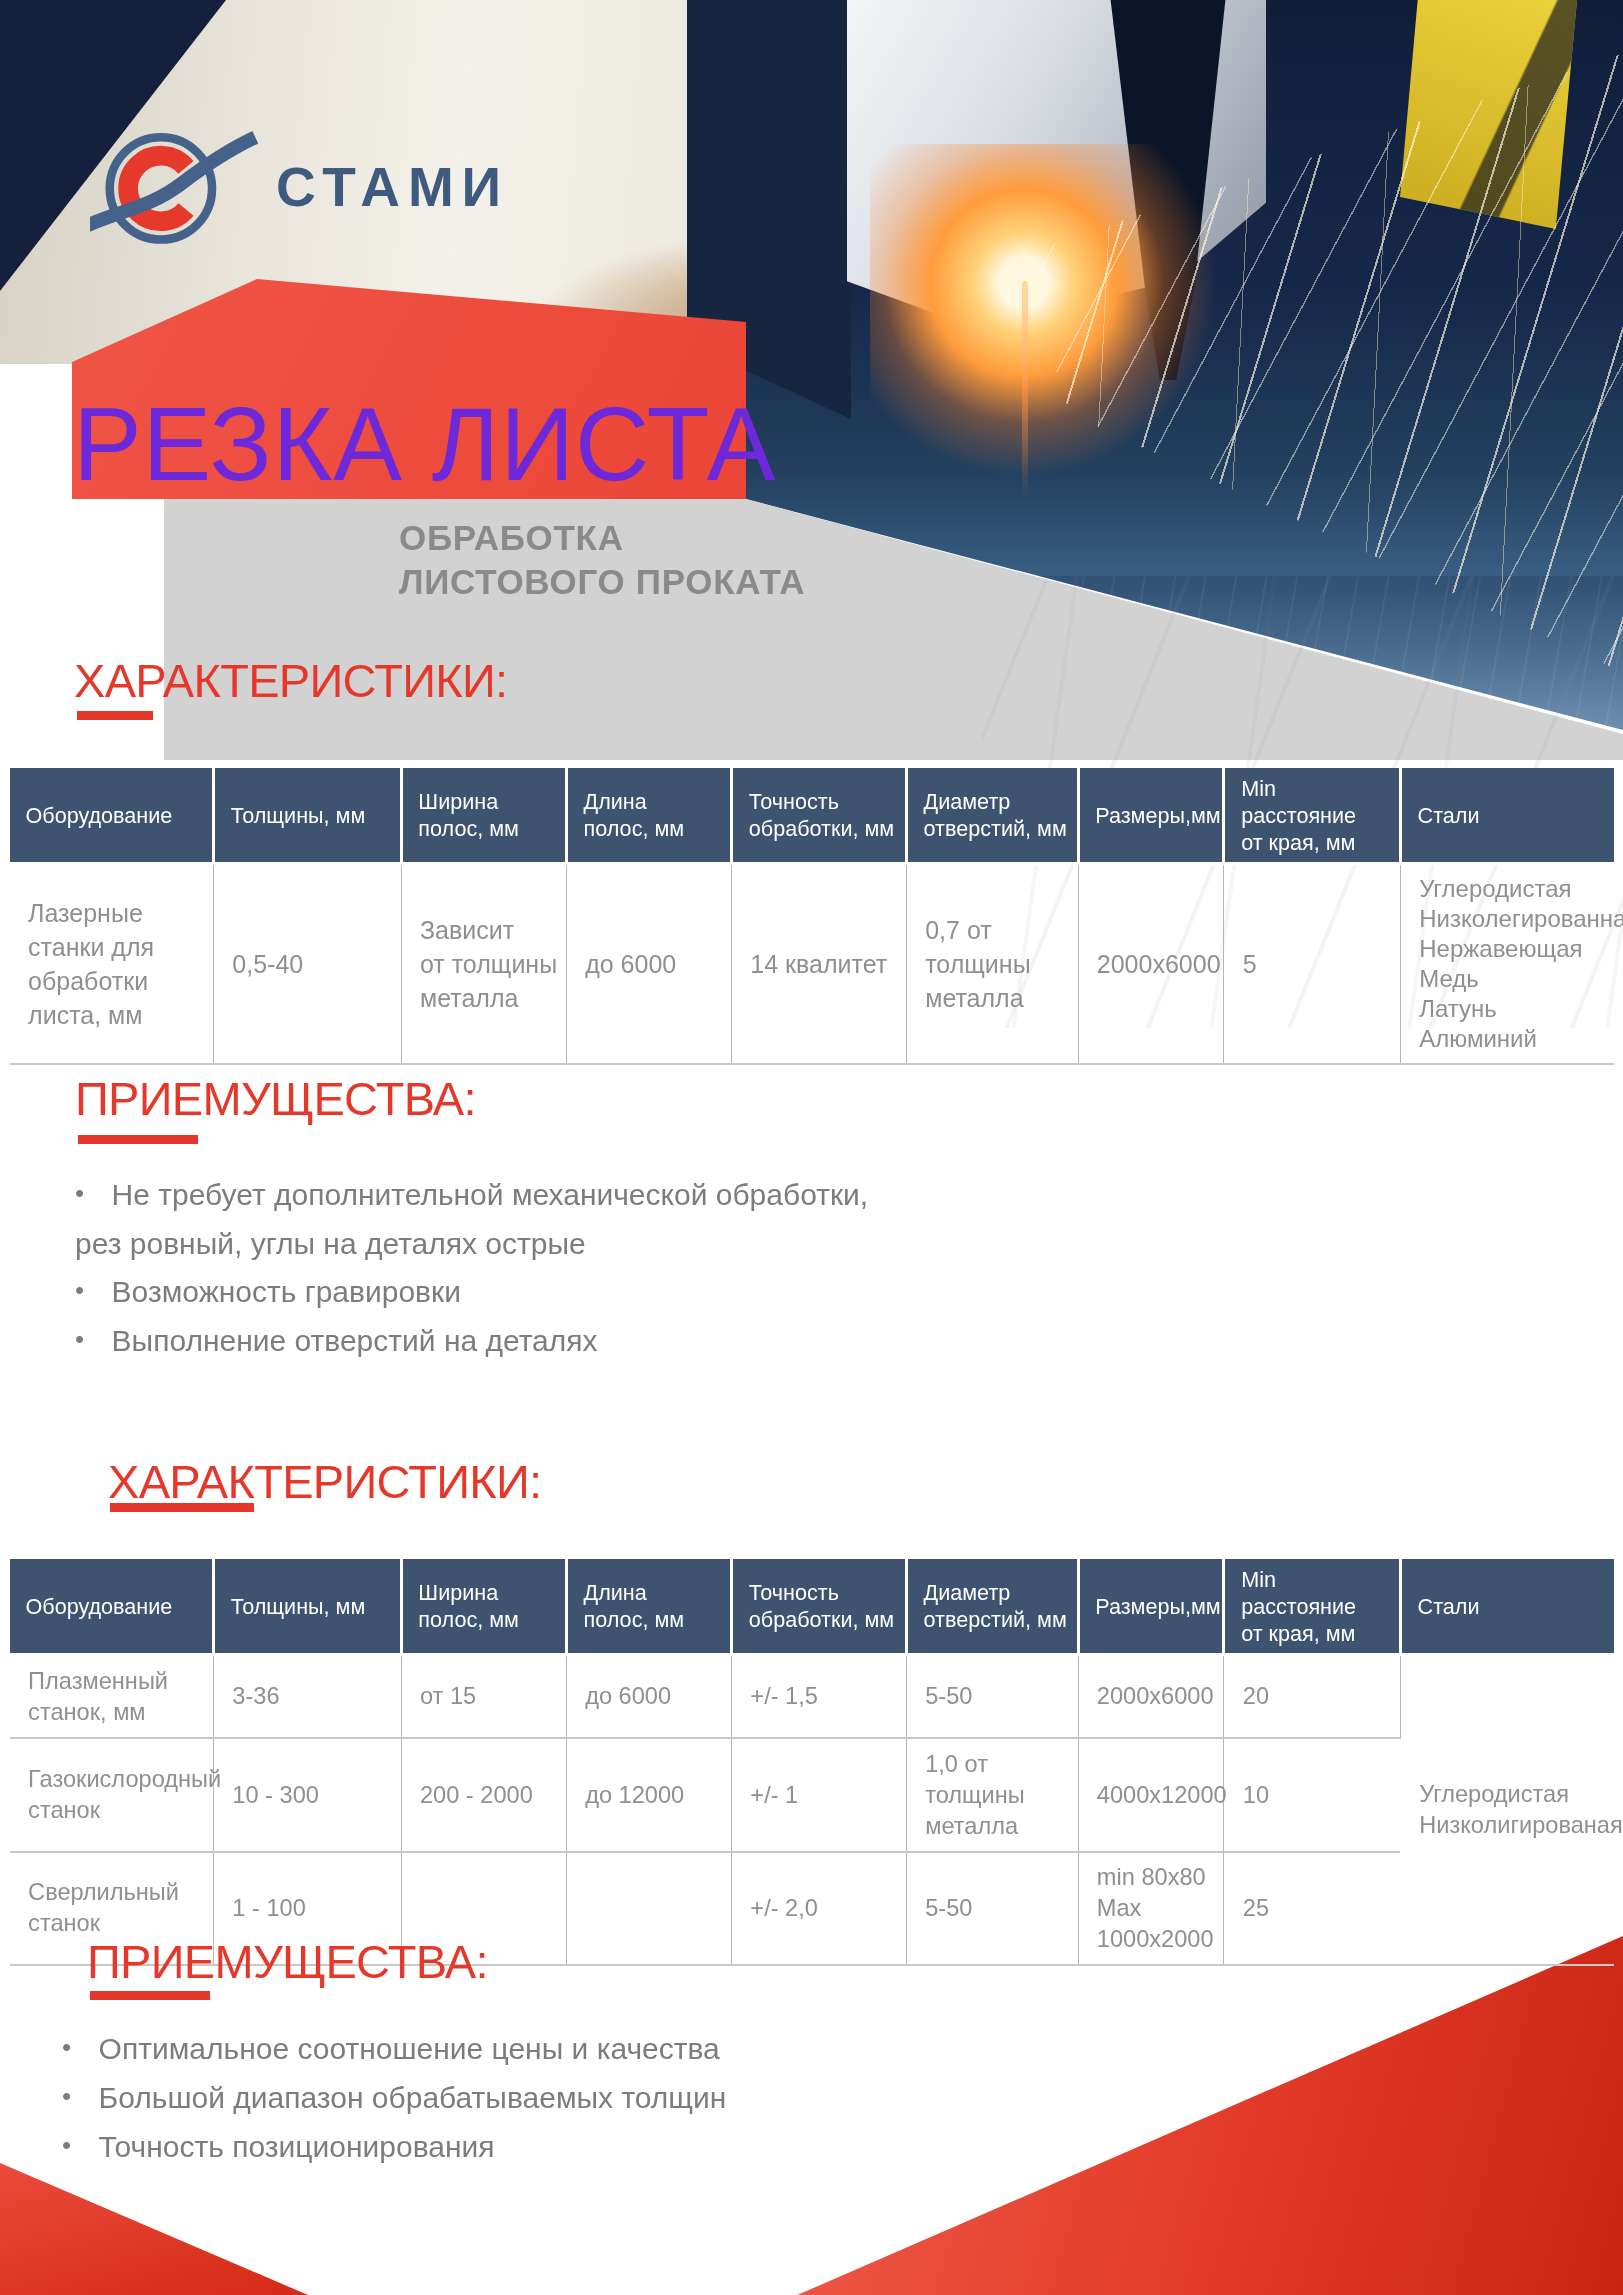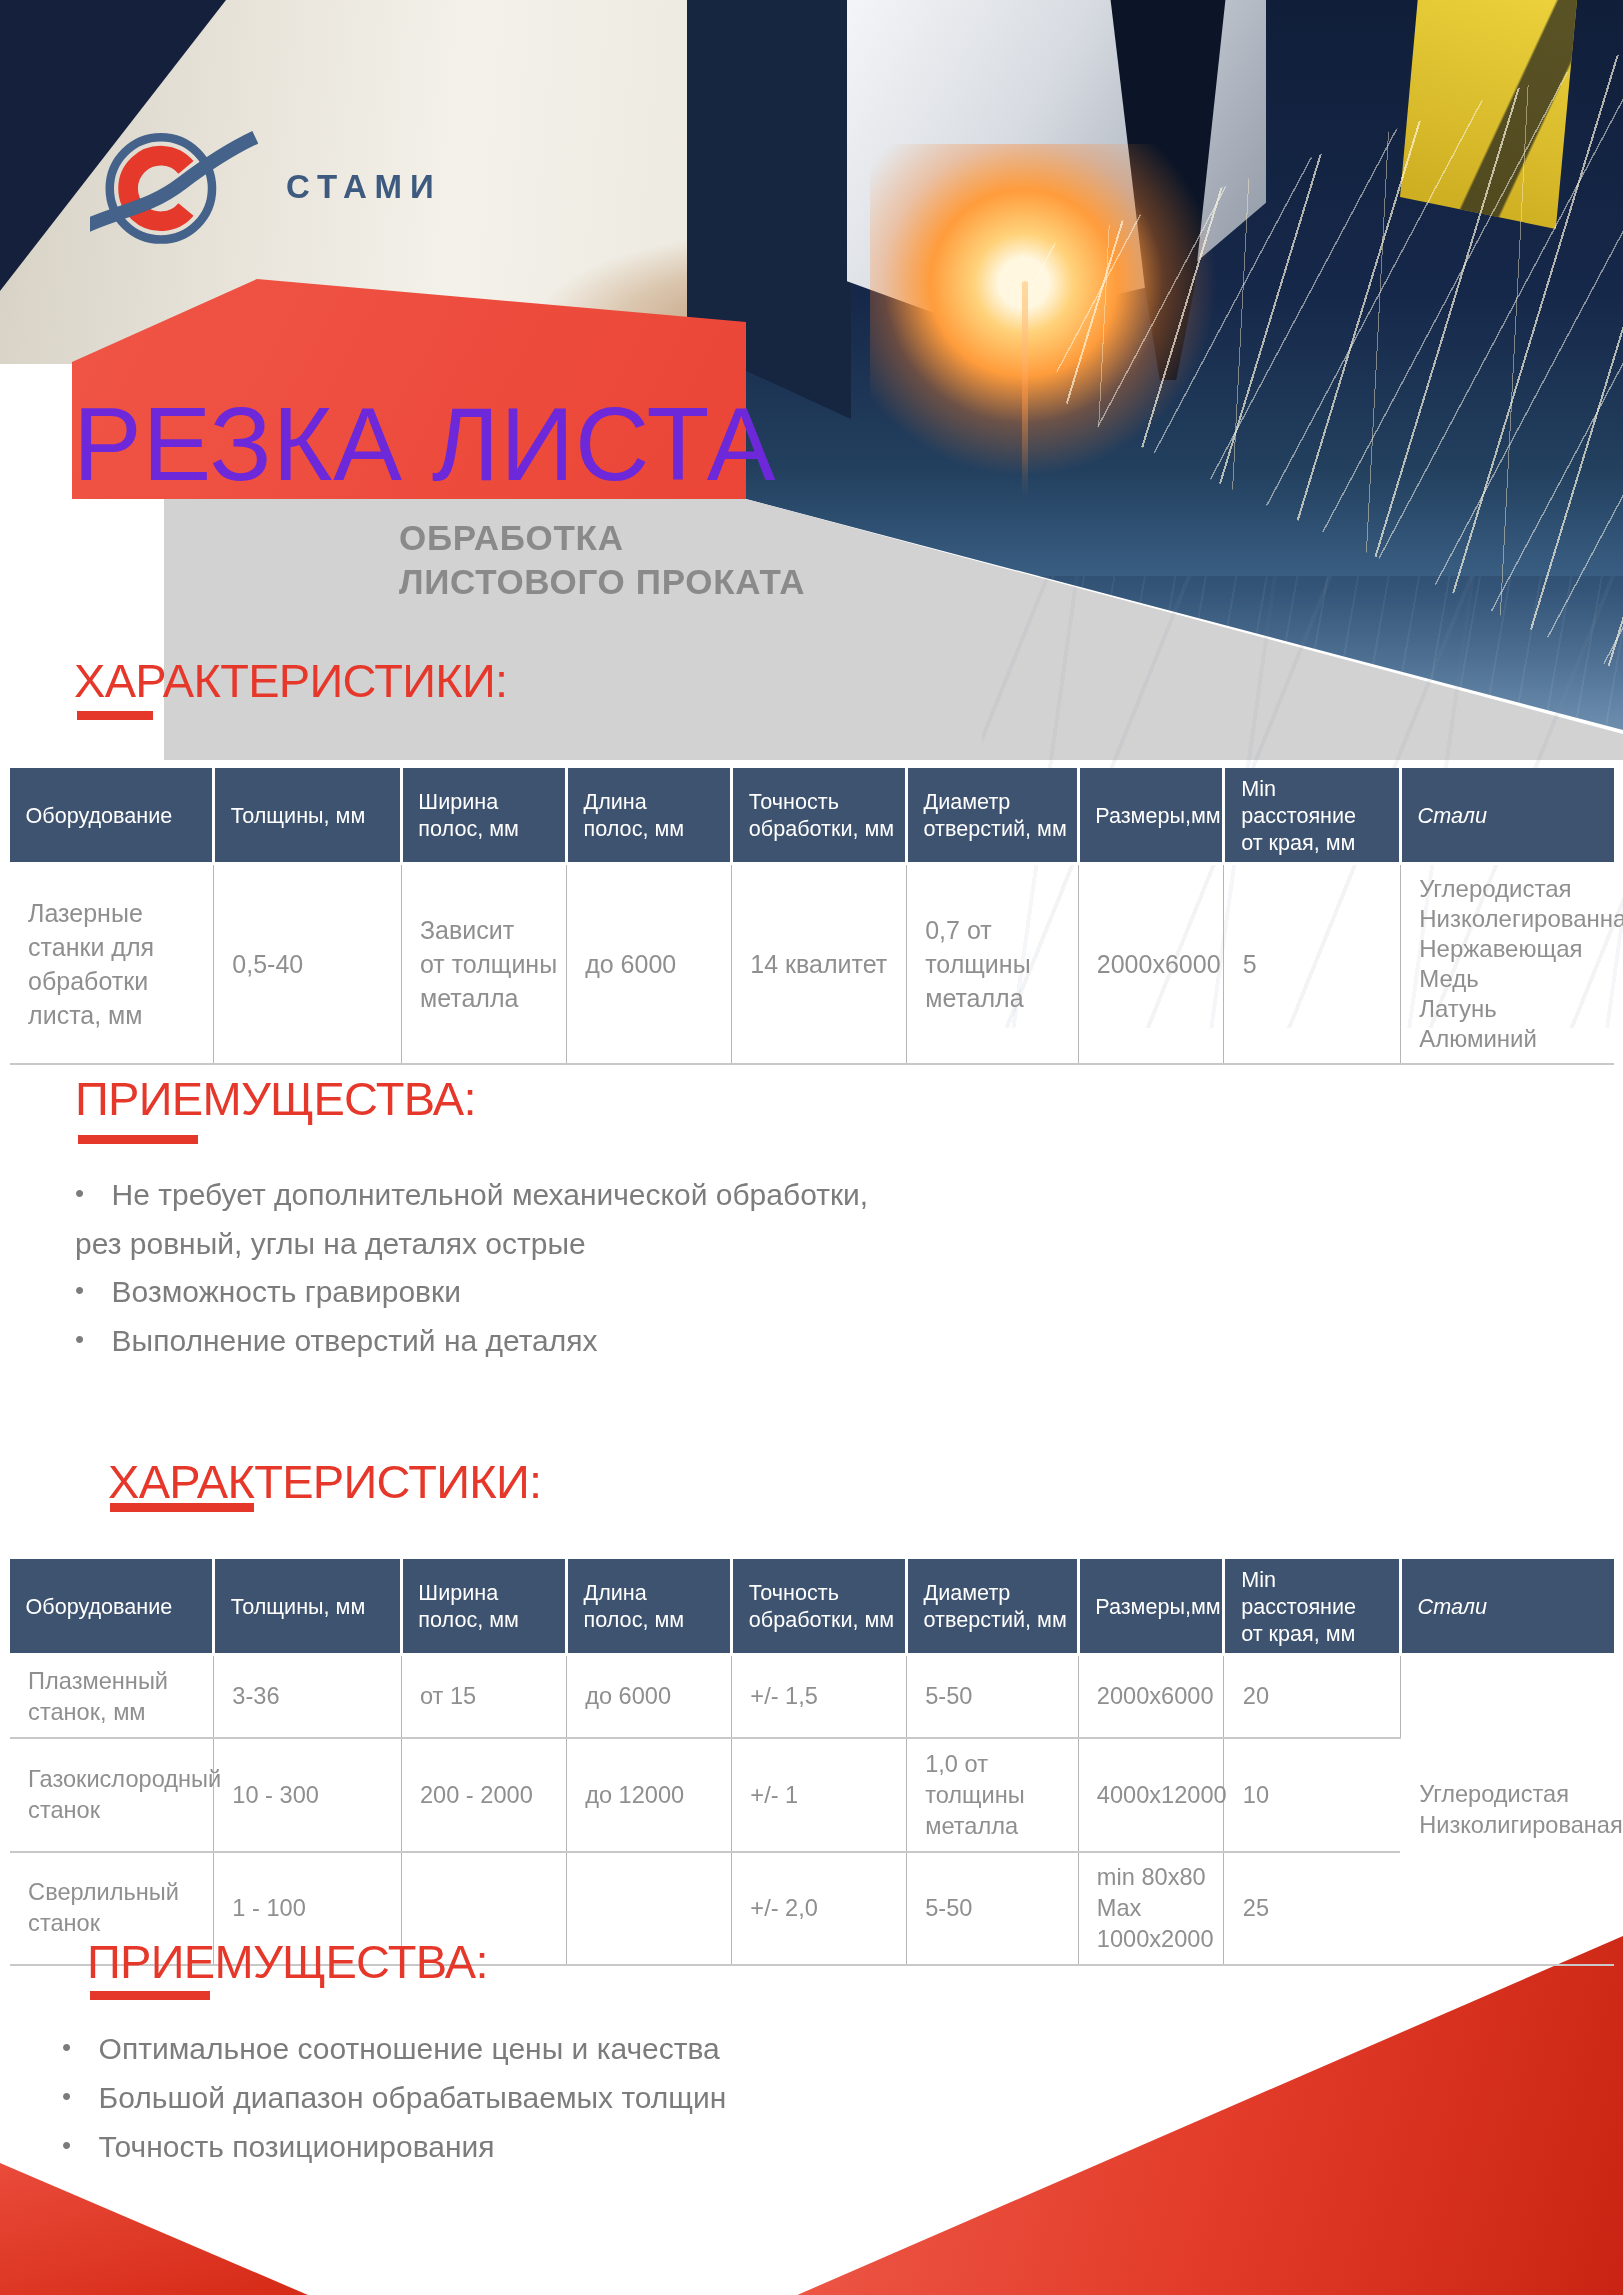--- a/index.html
+++ b/index.html
@@ -57,21 +57,21 @@
   #foot-left{left:0;top:2163px;width:308px;height:132px;z-index:4;
     background:linear-gradient(165deg,#ea4b3b,#d52a16);
     clip-path:polygon(0 0,100% 100%,0 100%);}
   #foot-right{left:795px;top:1936px;width:828px;height:360px;z-index:4;
     background:linear-gradient(105deg,#ef5b4a 0%,#e23a28 55%,#c92413 100%);
     clip-path:polygon(100% 0,100% 100%,0 100%);}
 
   
   #logo{left:90px;top:98px;height:177px;z-index:6;display:flex;align-items:center;}
   #logo svg{display:block;}
-  #brand{margin-left:28px;font-size:33px;font-weight:700;color:#3e5b7f;letter-spacing:7.9px;text-align:right;}
+  #brand{margin-left:18px;font-size:55px;font-weight:700;color:#3e5b7f;letter-spacing:7.9px;text-align:right;}
 
   
   #title{left:73px;top:393px;width:720px;z-index:6;color:#6d28d9;
     font-size:103px;font-weight:400;line-height:103px;letter-spacing:0.7px;}
   #subtitle{left:399px;top:516px;z-index:6;color:#8a8a8a;
     font-size:35px;font-weight:700;line-height:44px;letter-spacing:0.7px;}
 
   
   .h-red{z-index:6;color:#e6382a;font-size:47px;font-weight:400;letter-spacing:-0.7px;white-space:nowrap;}
   .h-bar{z-index:6;height:8.5px;background:#e6382a;}
@@ -87,21 +87,21 @@
   .bitem{white-space:pre-line;}
   #list1 .bitem{line-height:48px;margin:0;}
   #list2 .bitem{line-height:47px;margin:0;}
   .dot{display:inline-block;margin-right:27.5px;transform:translateY(-2.6px);font-size:26px;}
 
   
   .spec-table{position:absolute;left:9.8px;width:1604px;z-index:5;border-collapse:collapse;table-layout:fixed;}
   #table1{top:768px;} #table2{top:1559px;}
   .spec-table th{background:#3e536f;color:#ffffff;font-weight:400;font-size:21.6px;line-height:27px;
     text-align:left;padding:6.5px 6.5px 6.5px 15.7px;vertical-align:middle;border-right:3.3px solid #ffffff;}
-  .spec-table th:last-child{border-right:none;font-style:italic;}
+  .spec-table th:last-child{border-right:none;}
   #table1 th{height:50px;border-bottom:3.9px solid #ffffff;}
   #table2 th{height:47px;border-bottom:3.9px solid #ffffff;}
   .spec-table td{color:#8f8f8f;font-size:25px;line-height:34px;text-align:left;
     padding:9.2px 7.9px 9.2px 18.3px;vertical-align:middle;border-right:1.3px solid #b5b5b5;background:transparent;}
   .spec-table td:last-child{border-right:none;}
   #table1 td{height:165px;border-bottom:2px solid #c8c8c8;}
   #table1 td.steel{font-size:24px;line-height:30px;}
   #table2 td{font-size:23.6px;line-height:31px;border-bottom:2px solid #c8c8c8;}
   #table2 tr.r1 td{height:63px;} #table2 tr.r2 td{height:60px;} #table2 tr.r3 td{height:70px;}
 </style>

